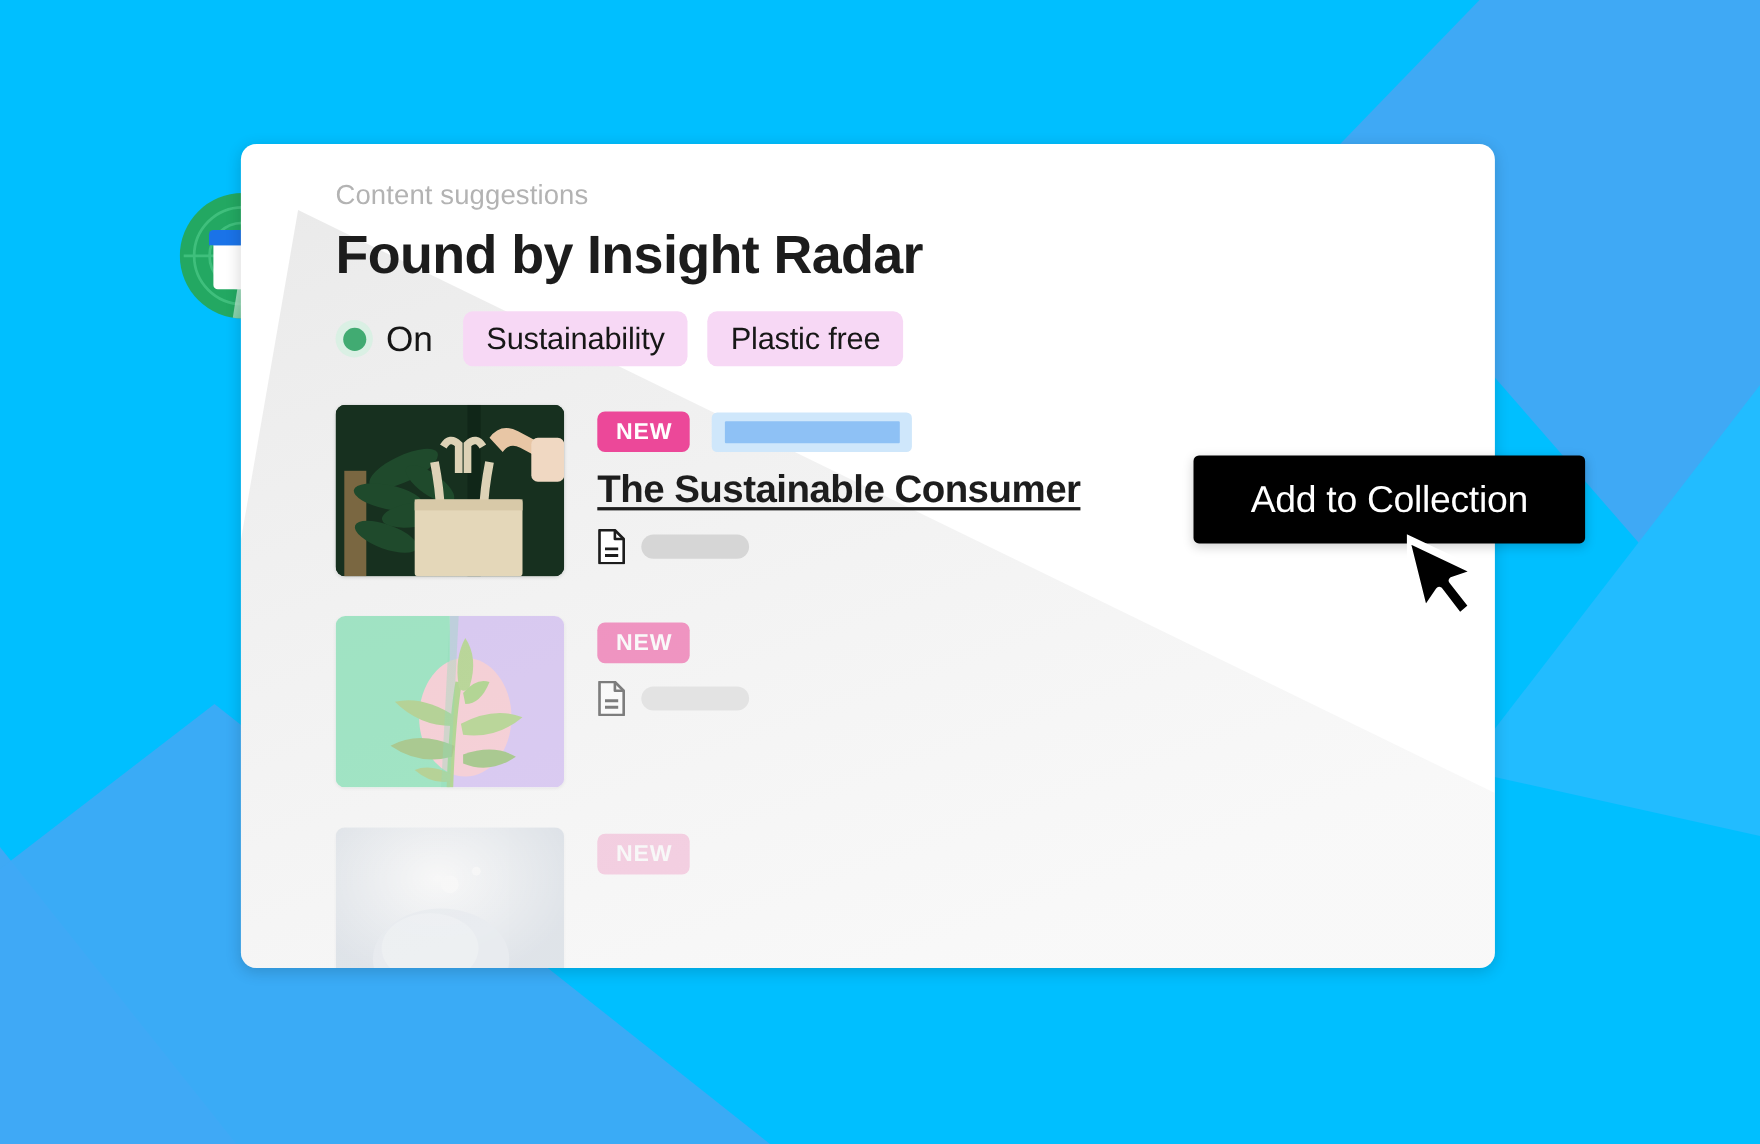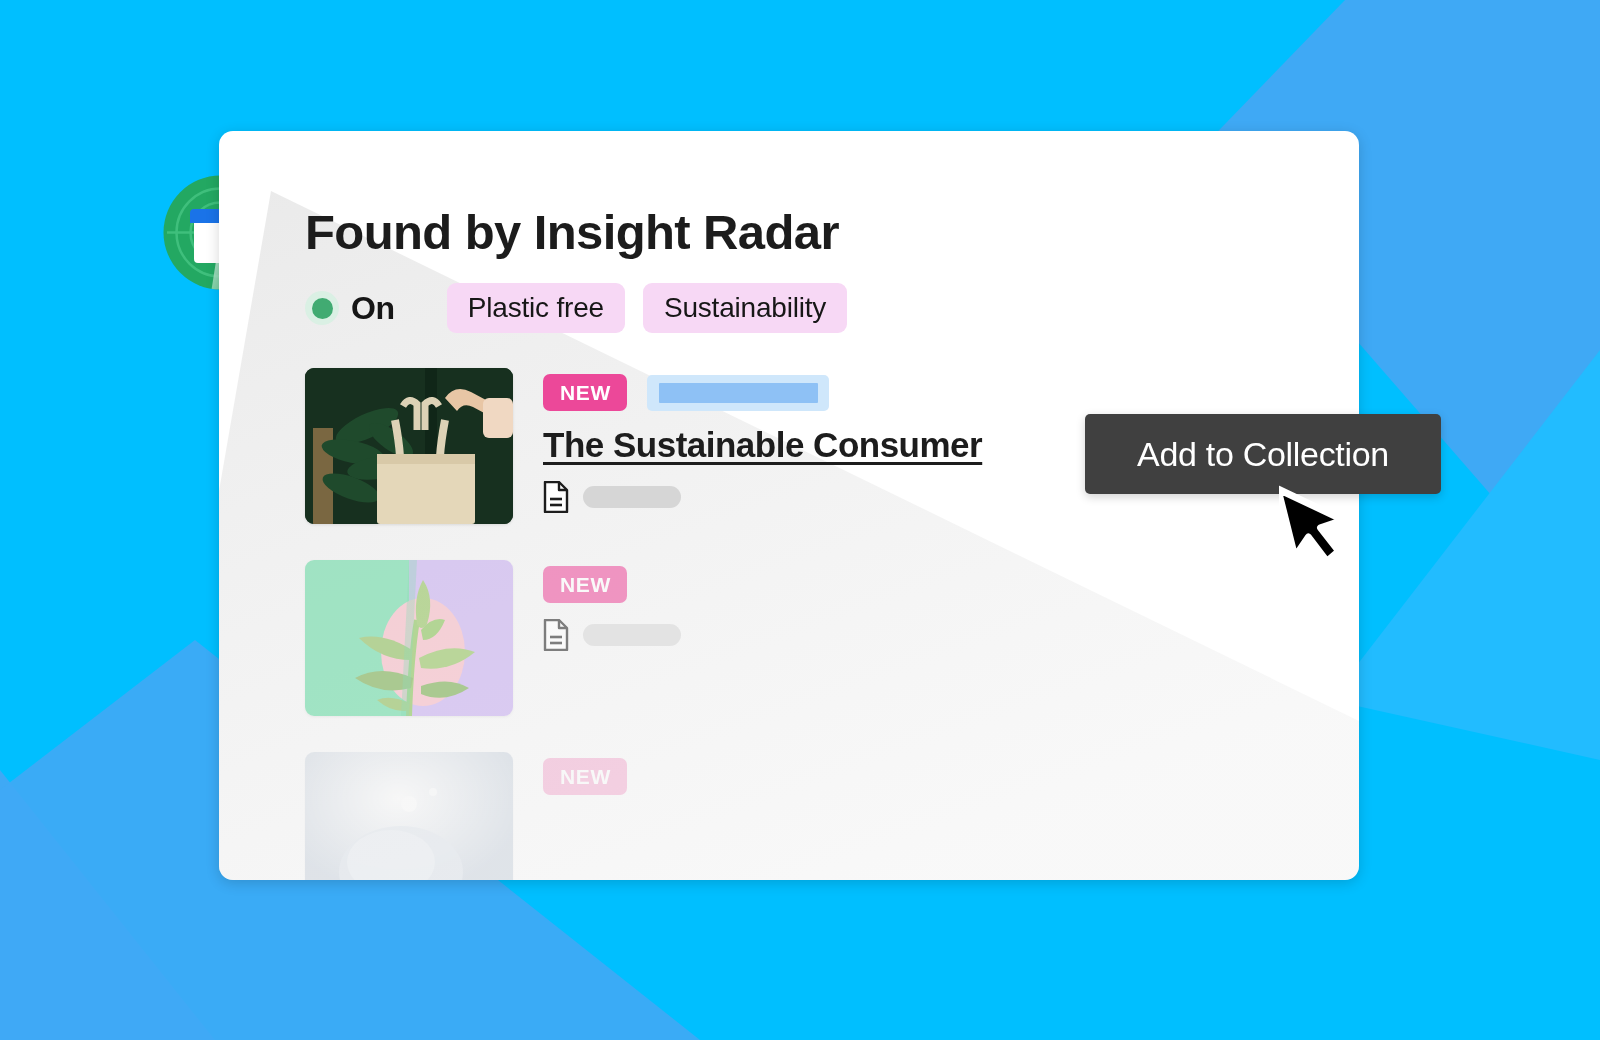--- a/index.html
+++ b/index.html
@@ -49,22 +49,22 @@
     width:34px; height:34px; border-radius:50%;
     background:#daf0e4;
     display:flex; align-items:center; justify-content:center;
     flex:none;
   }
   .status-dot i {
     display:block; width:21px; height:21px; border-radius:50%;
     background:#41ab72;
   }
   .status-label {
-    font-size:32px; font-weight:bold; color:#161616;
-    margin-left:12px; margin-right:52px; letter-spacing:-.3px;
+    font-size:32px; font-weight:normal; color:#161616;
+    margin-left:12px; margin-right:28px; letter-spacing:-.3px;
   }
   .chip {
     background:#f7d8f5;
     border-radius:9px;
     padding:9px 21px;
     font-size:28px;
     color:#171717;
     letter-spacing:-.2px;
     margin-right:18px;
     white-space:nowrap;
@@ -134,21 +134,21 @@
     width:98px; height:22px;
     background:#d6d6d6;
     border-radius:11px;
   }
 
   
   .cta {
     position:absolute;
     left:1085px; top:414px;
     width:356px; height:80px;
-    background:#404040;
+    background:#000000;
     border:none;
     border-radius:5px;
     color:#ffffff;
     font-family:"Liberation Sans", sans-serif;
     font-size:34px;
     letter-spacing:-.3px;
     cursor:pointer;
     box-shadow:0 3px 10px rgba(0,0,0,.18);
   }
 
@@ -208,29 +208,30 @@
         <linearGradient id="beamgrad" x1="0" y1="0" x2="0.6" y2="1">
           <stop offset="0" stop-color="#d9d9d9" stop-opacity="0.55"></stop>
           <stop offset="1" stop-color="#e9e9e9" stop-opacity="0.30"></stop>
         </linearGradient>
       </defs>
       <polygon points="52,60 1140,590 1140,749 0,749 0,360" fill="url(#beamgrad)"></polygon>
     </svg>
   </div>
 
   <div class="card-inner">
+    <div class="eyebrow">Content suggestions</div>
     <div class="title">Found by Insight Radar</div>
 
     <div class="toggle-row">
       <span class="status-dot">
           <i></i>
         </span>
       <span class="status-label">On</span>
+      <span class="chip">Sustainability</span>
       <span class="chip">Plastic free</span>
-      <span class="chip">Sustainability</span>
     </div>
 
     <div class="list">
 
       <div class="item">
         <div class="thumb">
           <svg viewBox="0 0 208 156" preserveAspectRatio="none">
             <rect width="208" height="156" fill="#1d3524"></rect>
             <rect x="0" y="0" width="208" height="156" fill="#17301f"></rect>
             <rect x="120" y="0" width="12" height="156" fill="#0f2417" opacity="0.8"></rect>

